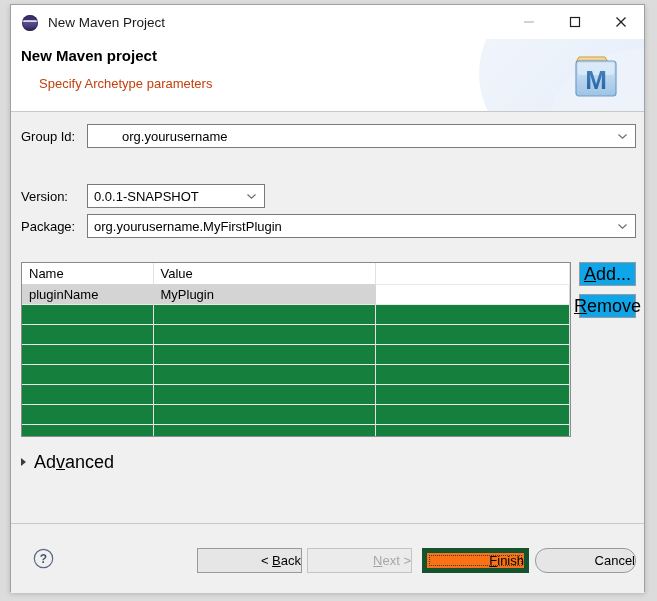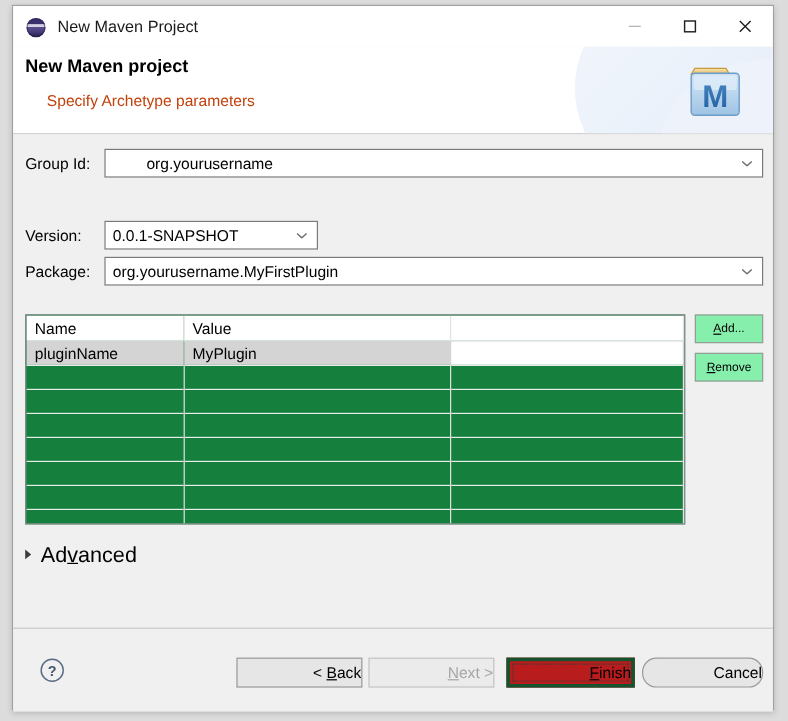--- a/index.html
+++ b/index.html
@@ -217,24 +217,24 @@
   .tbl tr.selected td.tail {
     background: #ffffff;
     border-top-color: #eaeaea;
   }
 
   
   .side-btn {
     position: absolute;
     left: 568px;
     width: 57px; height: 24px;
-    background: #86efac;
+    background: #0ea5e9;
     border: 1px solid #9a9a9a;
     box-sizing: border-box;
-    font-size: 10px;
+    font-size: 18px;
     color: #000;
     display: flex; align-items: center; justify-content: center;
   }
   #btn-add { top: 150px; }
   #btn-remove { top: 182px; }
 
   
   .advanced {
     position: absolute;
     left: 10px; top: 341px;
@@ -278,22 +278,22 @@
     font-size: 13px;
     color: #000;
     display: flex; align-items: center; justify-content: flex-end;
   }
   .btn.disabled {
     color: #a6a6a6;
     background: #ebebeb;
     border-color: #c4c4c4;
   }
   .btn.default {
-    background: #b91c1c;
-    border: 3px solid #14532d;
+    background: #f97316;
+    border: 5px solid #14532d;
     padding-left: 32px;
   }
   .btn.default .focusring {
     position: absolute;
     left: 2px; right: 2px; top: 2px; bottom: 2px;
     border: 1px dotted #3b3b3b;
     pointer-events: none;
   }
   #btn-back   { left: 186px; width: 105px; }
   #btn-next   { left: 296px; width: 105px; }

